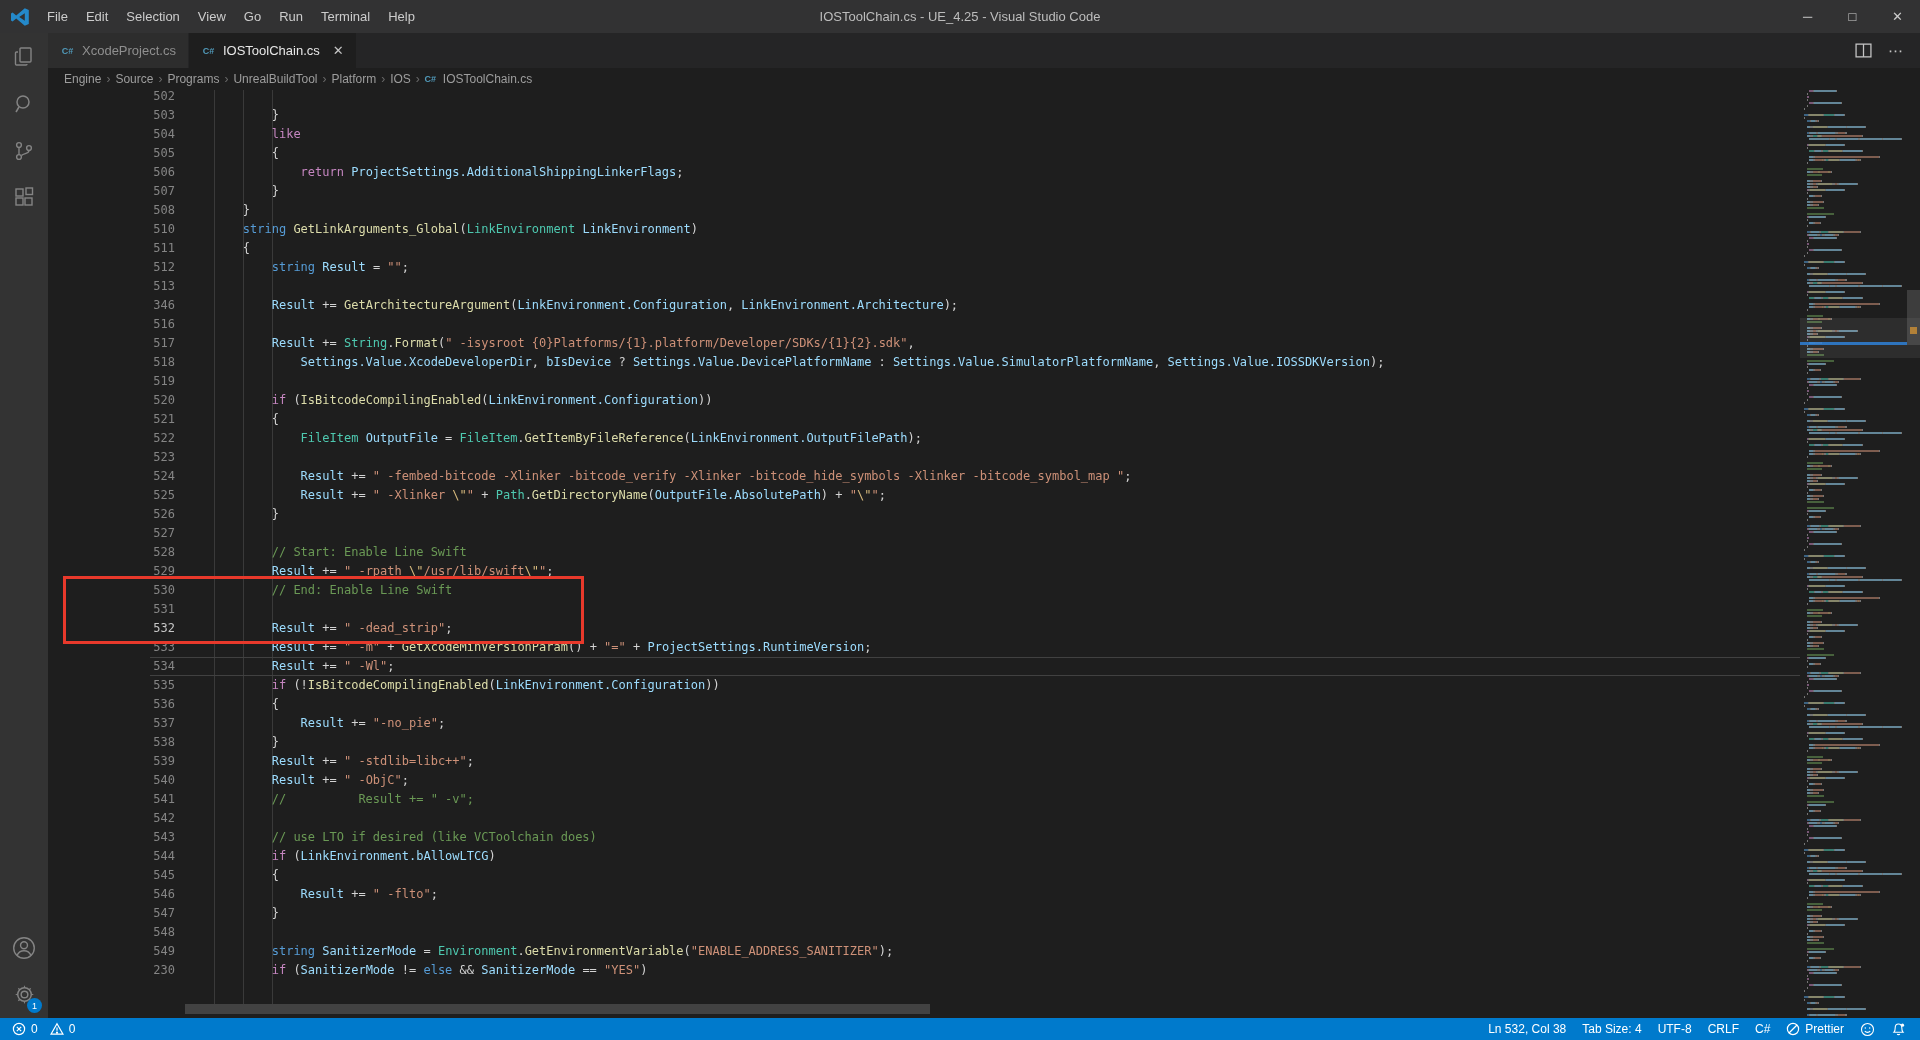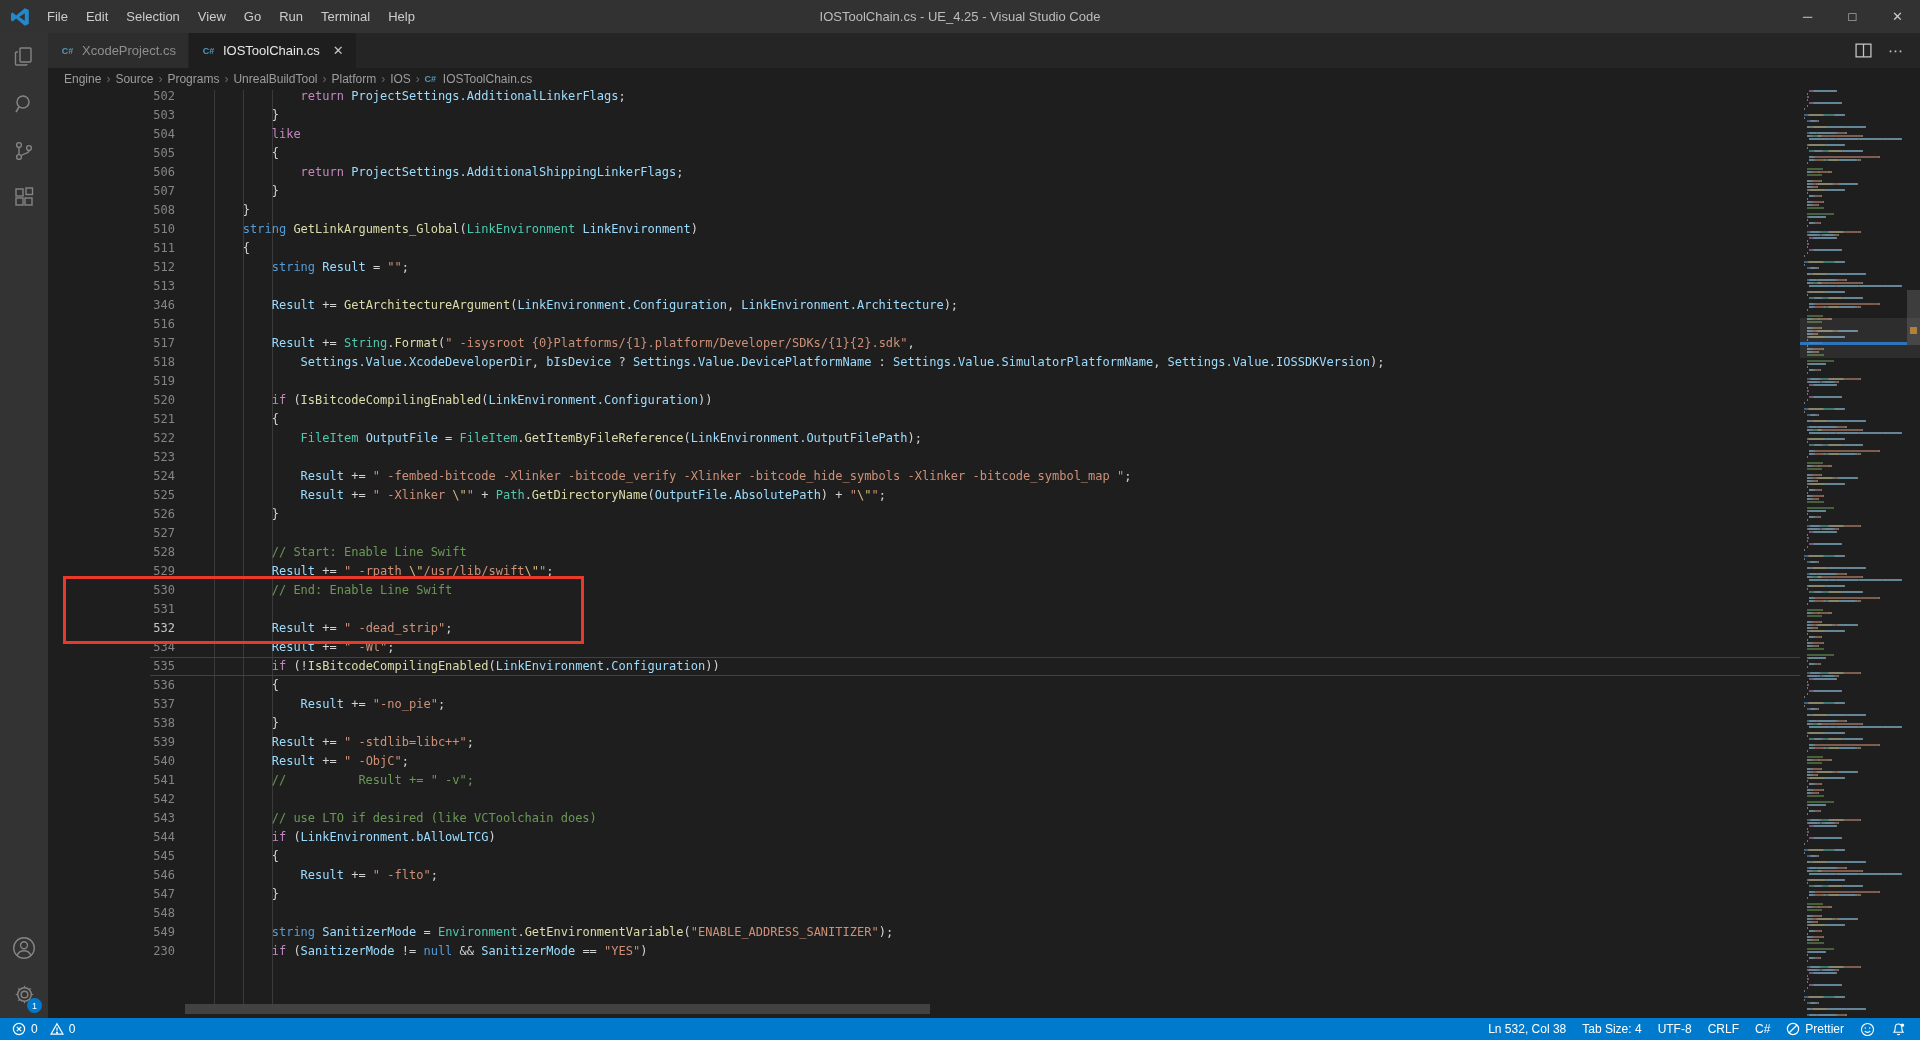--- a/index.html
+++ b/index.html
@@ -185,21 +185,20 @@
     </div>
 
   <div class="editor">
     <div class="guide" style="left:166px"></div>
     <div class="guide" style="left:195px"></div>
     <div class="guide" style="left:224px"></div>
 
     <div class="rows" id="rows-host">
         <div class="row">
           <div class="ln">502</div>
-          <pre class="code">                <span class="c">return</span><span class="w"> </span><span class="v">ProjectSettings.AdditionalLinkerFlags</span><span class="w">;</span></pre>
         </div>
         <div class="row">
           <div class="ln">503</div>
           <pre class="code">            <span class="w">}</span></pre>
         </div>
         <div class="row">
           <div class="ln">504</div>
           <pre class="code">            <span class="c">like</span></pre>
         </div>
         <div class="row">
@@ -299,20 +298,24 @@
         </div>
         <div class="row">
           <div class="ln">531</div>
           <pre class="code"></pre>
         </div>
         <div class="row cur">
           <div class="ln">532</div>
           <pre class="code">            <span class="v">Result</span><span class="w"> += </span><span class="s">" -dead_strip"</span><span class="w">;</span></pre>
         </div>
         <div class="row">
+          <div class="ln">533</div>
+          <pre class="code">            <span class="v">Result</span><span class="w"> += </span><span class="s">" -m"</span><span class="w"> + </span><span class="f">GetXcodeMinVersionParam</span><span class="w">() + </span><span class="s">"="</span><span class="w"> + </span><span class="v">ProjectSettings.RuntimeVersion</span><span class="w">;</span></pre>
+        </div>
+        <div class="row">
           <div class="ln">534</div>
           <pre class="code">            <span class="v">Result</span><span class="w"> += </span><span class="s">" -Wl"</span><span class="w">;</span></pre>
         </div>
         <div class="row">
           <div class="ln">535</div>
           <pre class="code">            <span class="c">if</span><span class="w"> (!</span><span class="f">IsBitcodeCompilingEnabled</span><span class="w">(</span><span class="v">LinkEnvironment.Configuration</span><span class="w">))</span></pre>
         </div>
         <div class="row">
           <div class="ln">536</div>
           <pre class="code">            <span class="w">{</span></pre>
@@ -364,21 +367,21 @@
         <div class="row">
           <div class="ln">548</div>
           <pre class="code"></pre>
         </div>
         <div class="row">
           <div class="ln">549</div>
           <pre class="code">            <span class="k">string</span><span class="w"> </span><span class="v">SanitizerMode</span><span class="w"> = </span><span class="t">Environment</span><span class="w">.</span><span class="f">GetEnvironmentVariable</span><span class="w">(</span><span class="s">"ENABLE_ADDRESS_SANITIZER"</span><span class="w">);</span></pre>
         </div>
         <div class="row">
           <div class="ln">230</div>
-          <pre class="code">            <span class="c">if</span><span class="w"> (</span><span class="v">SanitizerMode</span><span class="w"> != </span><span class="k">null</span><span class="w"> &amp;&amp; </span><span class="v">SanitizerMode</span><span class="w"> == </span><span class="s">"YES"</span><span class="w">)</span></pre>
+          <pre class="code">            <span class="c">if</span><span class="w"> (</span><span class="v">SanitizerMode</span><span class="w"> != </span><span class="k">else</span><span class="w"> &amp;&amp; </span><span class="v">SanitizerMode</span><span class="w"> == </span><span class="s">"YES"</span><span class="w">)</span></pre>
         </div>
       </div>
 
     <div class="cur-line-border" style="top:567px"></div>
     <div class="annotation-box" id="annotation-box" style="left: 15px; top: 486px; width: 521px; height: 68px; border-color: rgb(232, 57, 43);"></div>
 
     <div class="minimap" id="minimap-host">
         <div class="mm-row" style="padding-left: 8.8px;"><span class="mm-seg" style="background: rgb(197, 134, 192); width: 3.72px;"></span><span class="mm-seg" style="background: rgb(187, 187, 187); width: 1px;"></span><span class="mm-seg" style="background: rgb(156, 220, 254); width: 22.94px;"></span><span class="mm-seg" style="background: rgb(187, 187, 187); width: 1px;"></span></div>
         <div class="mm-row" style="padding-left: 6.6px;"><span class="mm-seg" style="background: rgb(187, 187, 187); width: 1px;"></span></div>
         <div class="mm-row" style="padding-left: 6.6px;"><span class="mm-seg" style="background: rgb(197, 134, 192); width: 2.48px;"></span></div>

